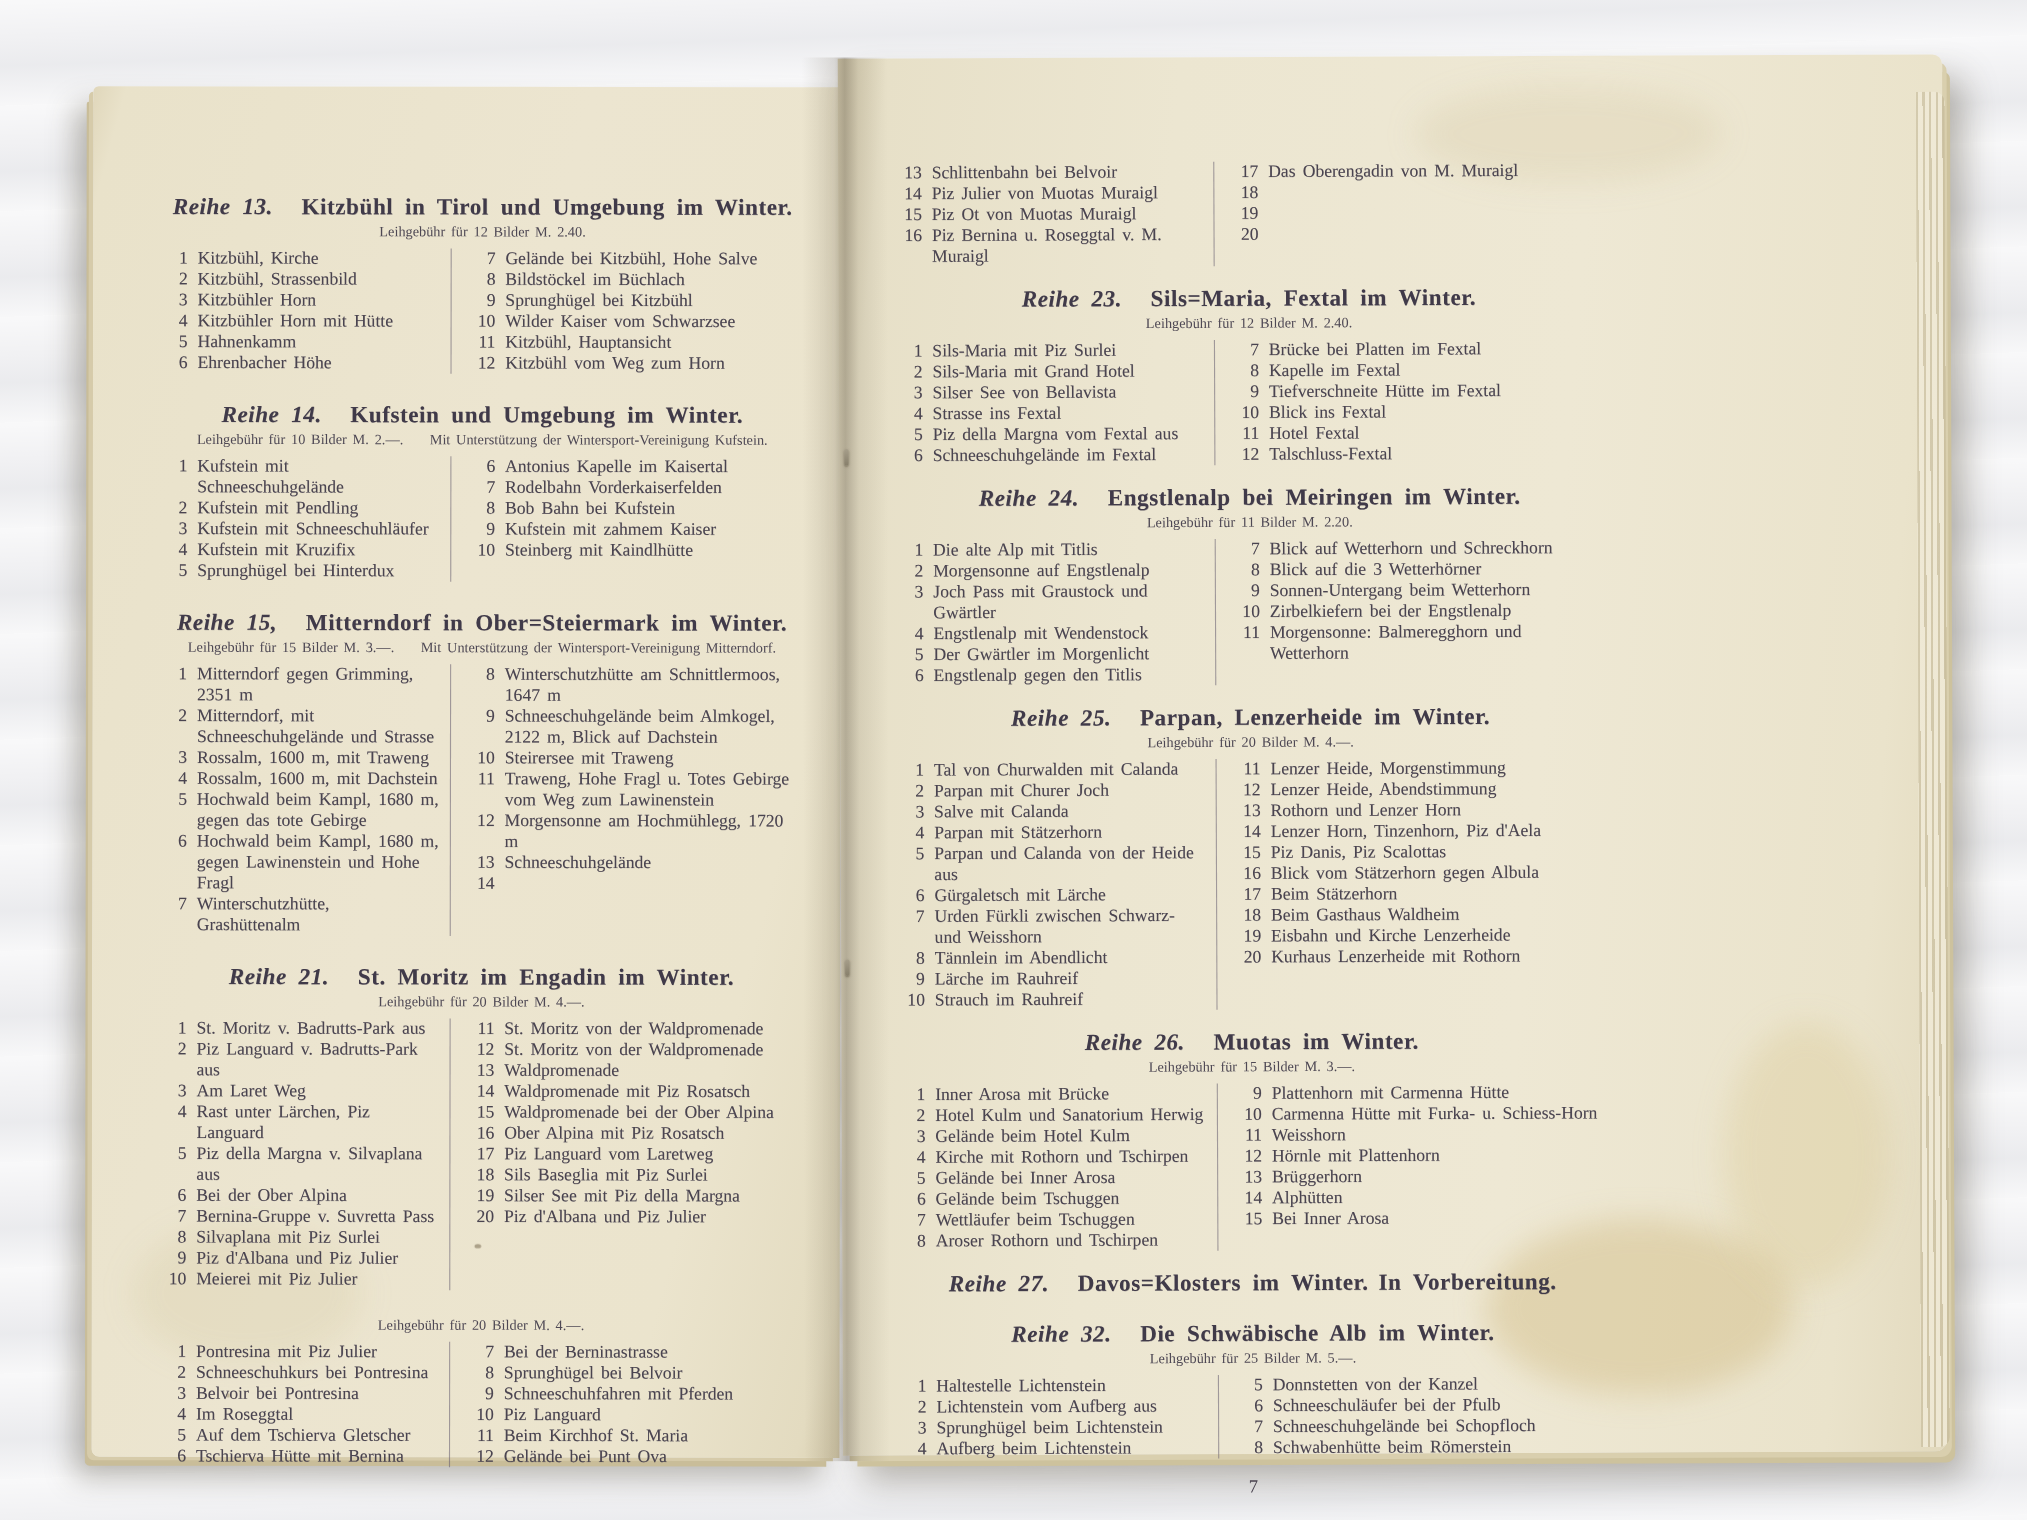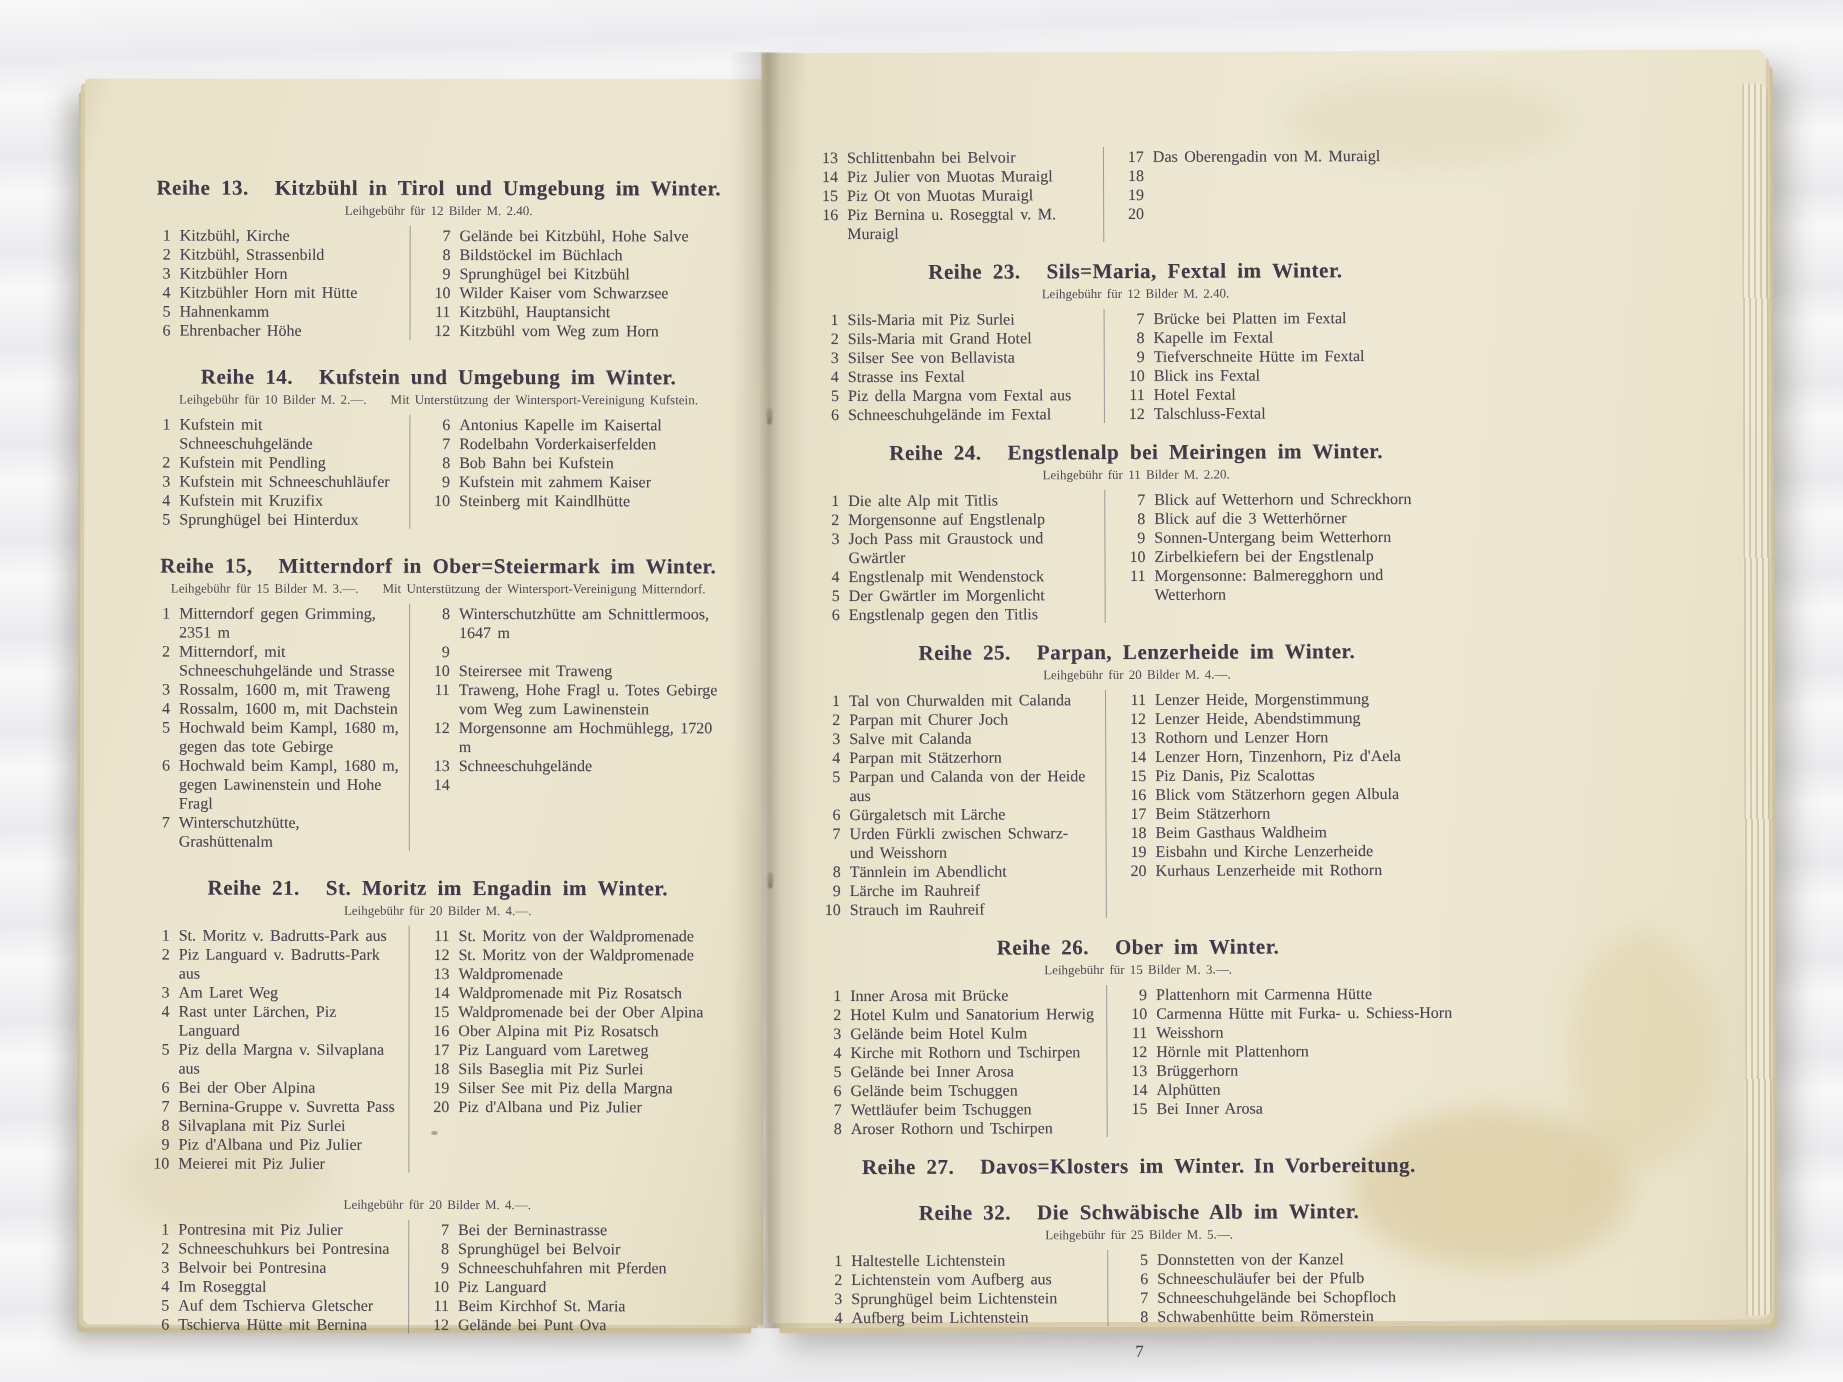--- a/index.html
+++ b/index.html
@@ -63,21 +63,21 @@
   .page-left  .page-inner{padding:96px 34px 0 62px;}
   .page-right .page-inner{padding:88px 310px 0 52px;}
 
   .series{margin-bottom:16px;}
   .page-left .series{margin-bottom:24px;}
   .series-heading{
     text-align:center;font-weight:bold;font-size:21px;line-height:26px;
     color:#403a49;letter-spacing:0.5px;word-spacing:5px;white-space:nowrap;
     text-shadow:0.3px 0.4px 0.4px rgba(64,58,73,0.35);
   }
-  .series-heading .hp{margin-right:26px;}
+  .series-heading .hp{margin-right:26px;font-style:italic;}
   .series-heading .hs{margin-left:9px;}
   .fee{
     text-align:center;font-size:13px;line-height:16px;margin-top:2px;
     color:#4e4854;word-spacing:2px;white-space:nowrap;
   }
   .fee .support{margin-left:24px;}
   .cols{display:flex;margin-top:7px;}
   .col{box-sizing:border-box;}
   .col-left{width:45%;padding-right:10px;}
   .col-right{width:55%;border-left:1px solid rgba(96,88,108,0.55);padding-left:16px;}
@@ -242,20 +242,21 @@
                     <span class="txt">Winterschutzhütte, Grashüttenalm</span>
                   </div>
                 </div>
                 <div class="col col-right">
                   <div class="item">
                     <span class="num">8</span>
                     <span class="txt">Winterschutzhütte am Schnittlermoos, 1647 m</span>
                   </div>
                   <div class="item">
                     <span class="num">9</span>
+                    <span class="txt">Schneeschuhgelände beim Almkogel, 2122 m, Blick auf Dachstein</span>
                   </div>
                   <div class="item">
                     <span class="num">10</span>
                     <span class="txt">Steirersee mit Traweng</span>
                   </div>
                   <div class="item">
                     <span class="num">11</span>
                     <span class="txt">Traweng, Hohe Fragl u. Totes Gebirge vom Weg zum Lawinenstein</span>
                   </div>
                   <div class="item">
@@ -666,21 +667,21 @@
                     <span class="txt">Eisbahn und Kirche Lenzerheide</span>
                   </div>
                   <div class="item">
                     <span class="num">20</span>
                     <span class="txt">Kurhaus Lenzerheide mit Rothorn</span>
                   </div>
                 </div>
               </div>
             </section>
             <section class="series series-26">
-              <div class="series-heading"><span class="hp">Reihe 26.</span><span class="ht">Ober im Winter.</span></div>
+              <div class="series-heading"><span class="hp">Reihe 26.</span><span class="ht">Muotas im Winter.</span></div>
               <div class="fee"><span class="fee-text">Leihgebühr für 15 Bilder M. 3.—.</span></div>
               <div class="cols">
                 <div class="col col-left">
                   <div class="item">
                     <span class="num">1</span>
                     <span class="txt">Inner Arosa mit Brücke</span>
                   </div>
                   <div class="item">
                     <span class="num">2</span>
                     <span class="txt">Hotel Kulm und Sanatorium Herwig</span>

